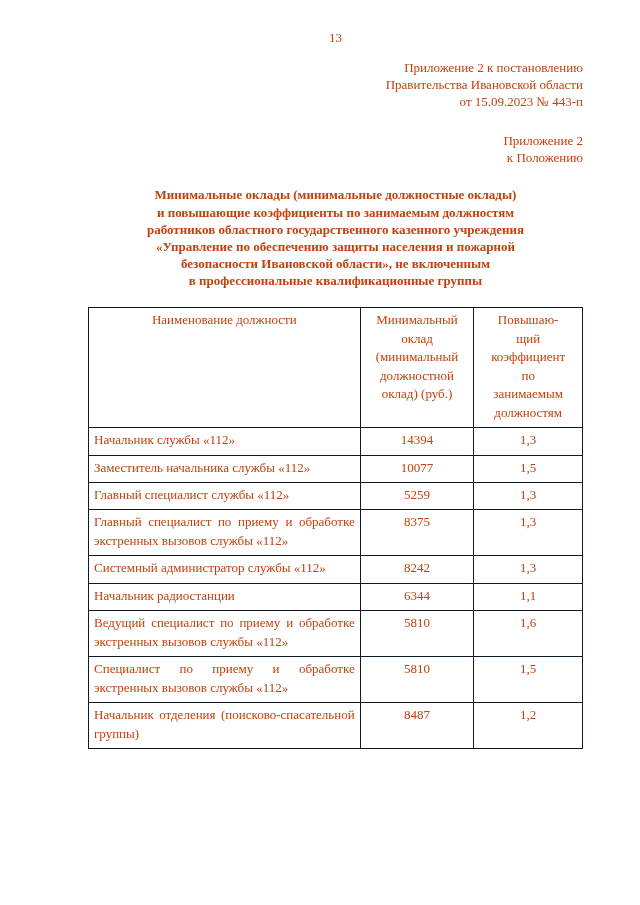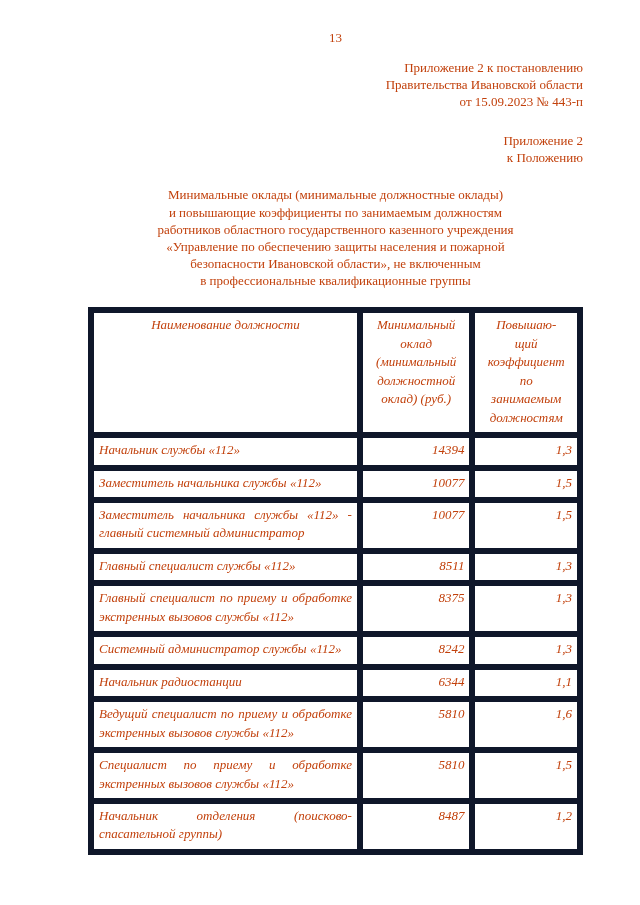--- a/index.html
+++ b/index.html
@@ -27,53 +27,52 @@
     text-align: right;
     line-height: 1.3;
     white-space: pre-line;
   }
   .annex-block.second {
     margin-top: 22px;
   }
   .doc-title {
     margin: 20px 0 18px 0;
     font-size: 13px;
-    font-weight: normal;
+    font-weight: bold;
     text-align: center;
     line-height: 1.32;
     white-space: pre-line;
   }
   table.salary-table {
     border-collapse: collapse;
     width: 100%;
     table-layout: fixed;
   }
   .salary-table col.c1 { width: 55%; }
   .salary-table col.c2 { width: 23%; }
   .salary-table col.c3 { width: 22%; }
   .salary-table th,
   .salary-table td {
-    border: 6px solid #0f172a;
+    border: 1px solid #0f172a;
     padding: 3px 5px 5px 5px;
     vertical-align: top;
     line-height: 1.42;
     font-weight: normal;
     box-sizing: border-box;
-    font-style: italic;
   }
   .salary-table th {
     text-align: center;
     white-space: pre-line;
   }
   .salary-table td.pos {
     text-align: justify;
     margin-left: 48px;
   }
   .salary-table td.num {
-    text-align: right;
+    text-align: center;
   }
 </style>
 </head>
 <body>
 
 <div class="page">
 
   <div class="page-number">13</div>
 
   <div class="annex-block">Приложение 2 к постановлению
@@ -117,27 +116,22 @@
         <td class="pos">Начальник службы «112»</td>
         <td class="num">14394</td>
         <td class="num">1,3</td>
       </tr>
       <tr>
         <td class="pos">Заместитель начальника службы «112»</td>
         <td class="num">10077</td>
         <td class="num">1,5</td>
       </tr>
       <tr>
-        <td class="pos">Заместитель начальника службы «112» - главный системный администратор</td>
-        <td class="num">10077</td>
-        <td class="num">1,5</td>
-      </tr>
-      <tr>
         <td class="pos">Главный специалист службы «112»</td>
-        <td class="num">8511</td>
+        <td class="num">5259</td>
         <td class="num">1,3</td>
       </tr>
       <tr>
         <td class="pos">Главный специалист по приему и обработке экстренных вызовов службы «112»</td>
         <td class="num">8375</td>
         <td class="num">1,3</td>
       </tr>
       <tr>
         <td class="pos">Системный администратор службы «112»</td>
         <td class="num">8242</td>

